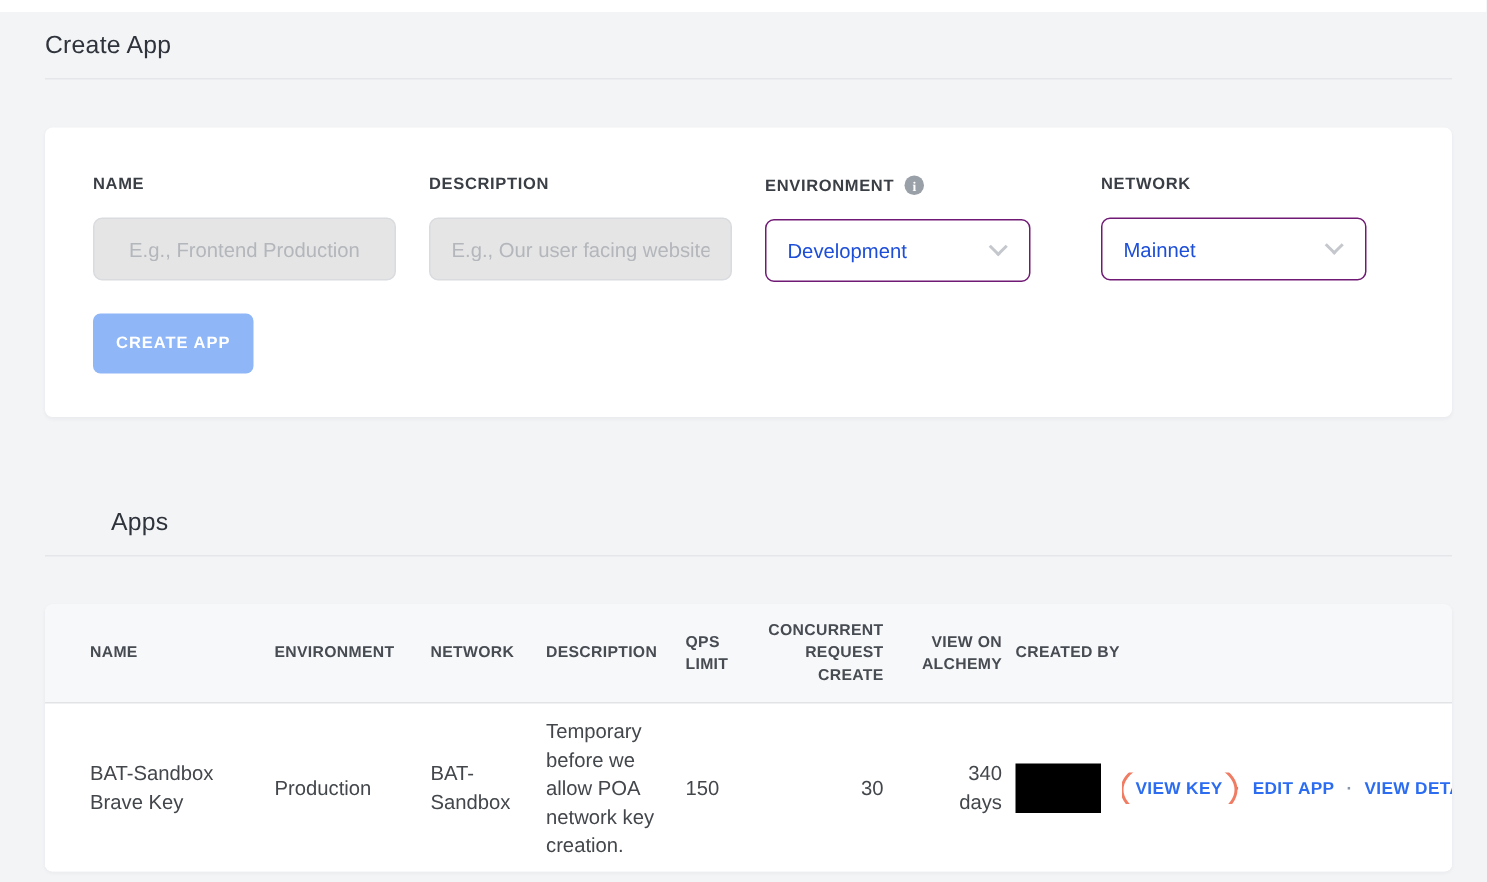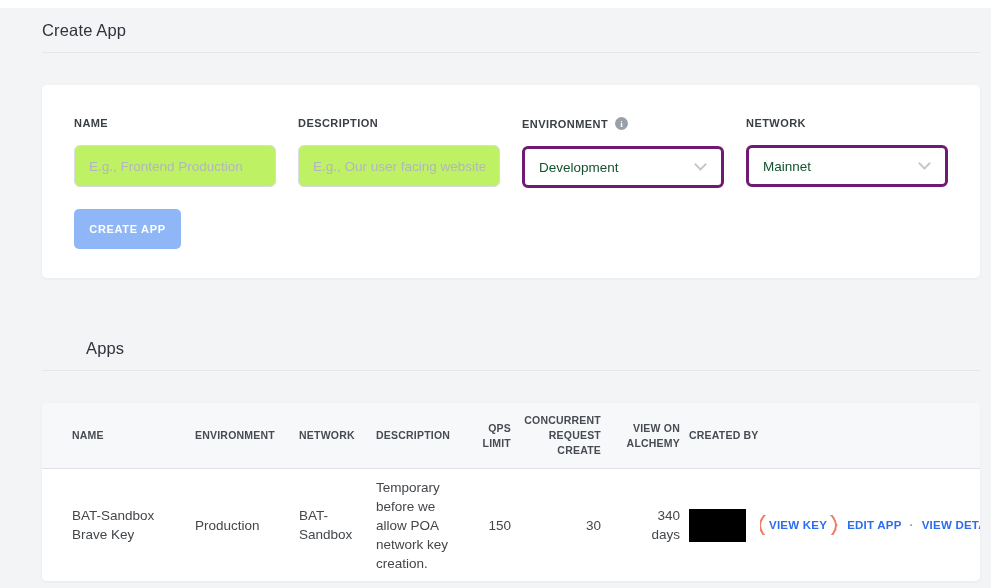--- a/index.html
+++ b/index.html
@@ -4,21 +4,21 @@
 <style>
   * { box-sizing: border-box; margin: 0; padding: 0; }
   html, body { width: 991px; height: 588px; }
   body {
     background: #f3f4f6;
     font-family: "Liberation Sans", sans-serif;
     overflow: hidden;
     position: relative;
   }
   .top-strip { height: 8px; background: #ffffff; }
-  .content { padding: 0 23px 0 42px; }
+  .content { padding: 0 23px 0 30px; }
 
   
   .section-title {
     font-size: 16.5px;
     font-weight: 500;
     color: #2f333b;
     letter-spacing: 0.01em;
   }
   .title-create { margin-top: 13px; }
   .divider {
@@ -63,32 +63,33 @@
     font-family: "Liberation Serif", serif;
   }
   .text-input {
     width: 202px; height: 42px;
     border: 1px solid #d9dbdf;
     border-radius: 6px;
     padding: 0 14px;
     font-family: "Liberation Sans", sans-serif;
     font-size: 13.5px;
     color: #43474e;
-    background: #bef264;
+    background: #e5e5e5;
     outline: none;
+    text-align: center;
   }
   .text-input::placeholder { color: #b3b6bb; }
   .select-box {
-    width: 202px; height: 42px;
-    border: 3px solid #701a75;
+    width: 177px; height: 42px;
+    border: 1px solid #701a75;
     border-radius: 6px;
     padding: 0 16px 0 14px;
     display: flex; align-items: center; justify-content: space-between;
     font-size: 13.5px;
-    color: #14532d;
+    color: #1d4ed8;
     background: #ffffff;
     cursor: pointer;
   }
   .chevron {
     width: 9px; height: 9px;
     border-right: 2px solid #c4c7cc;
     border-bottom: 2px solid #c4c7cc;
     transform: rotate(45deg);
     margin-top: -5px;
   }
@@ -128,21 +129,21 @@
     background: #ffffff;
     border-top: 1px solid #e1e3e6;
     font-size: 13.5px;
     color: #43474b;
     line-height: 19px;
   }
   .c-name    { padding-left: 30px; padding-right: 20px; }
   .c-env     { padding-right: 14px; }
   .c-net     { padding-right: 16px; }
   .c-desc    { padding-right: 14px; }
-  .c-qps     { text-align: right; }
+  .c-qps     { text-align: left; }
   .c-conc    { text-align: right; padding-left: 6px; }
   .c-days    { text-align: right; }
   .c-created { padding-left: 9px; }
   .c-actions { padding-left: 9px; overflow: hidden; white-space: nowrap; }
   .days-wrap { display: inline-block; width: 38px; }
   .redaction-box { width: 57px; height: 33px; background: #000000; }
 
   .actions-inner {
     display: inline-flex;
     align-items: center;

